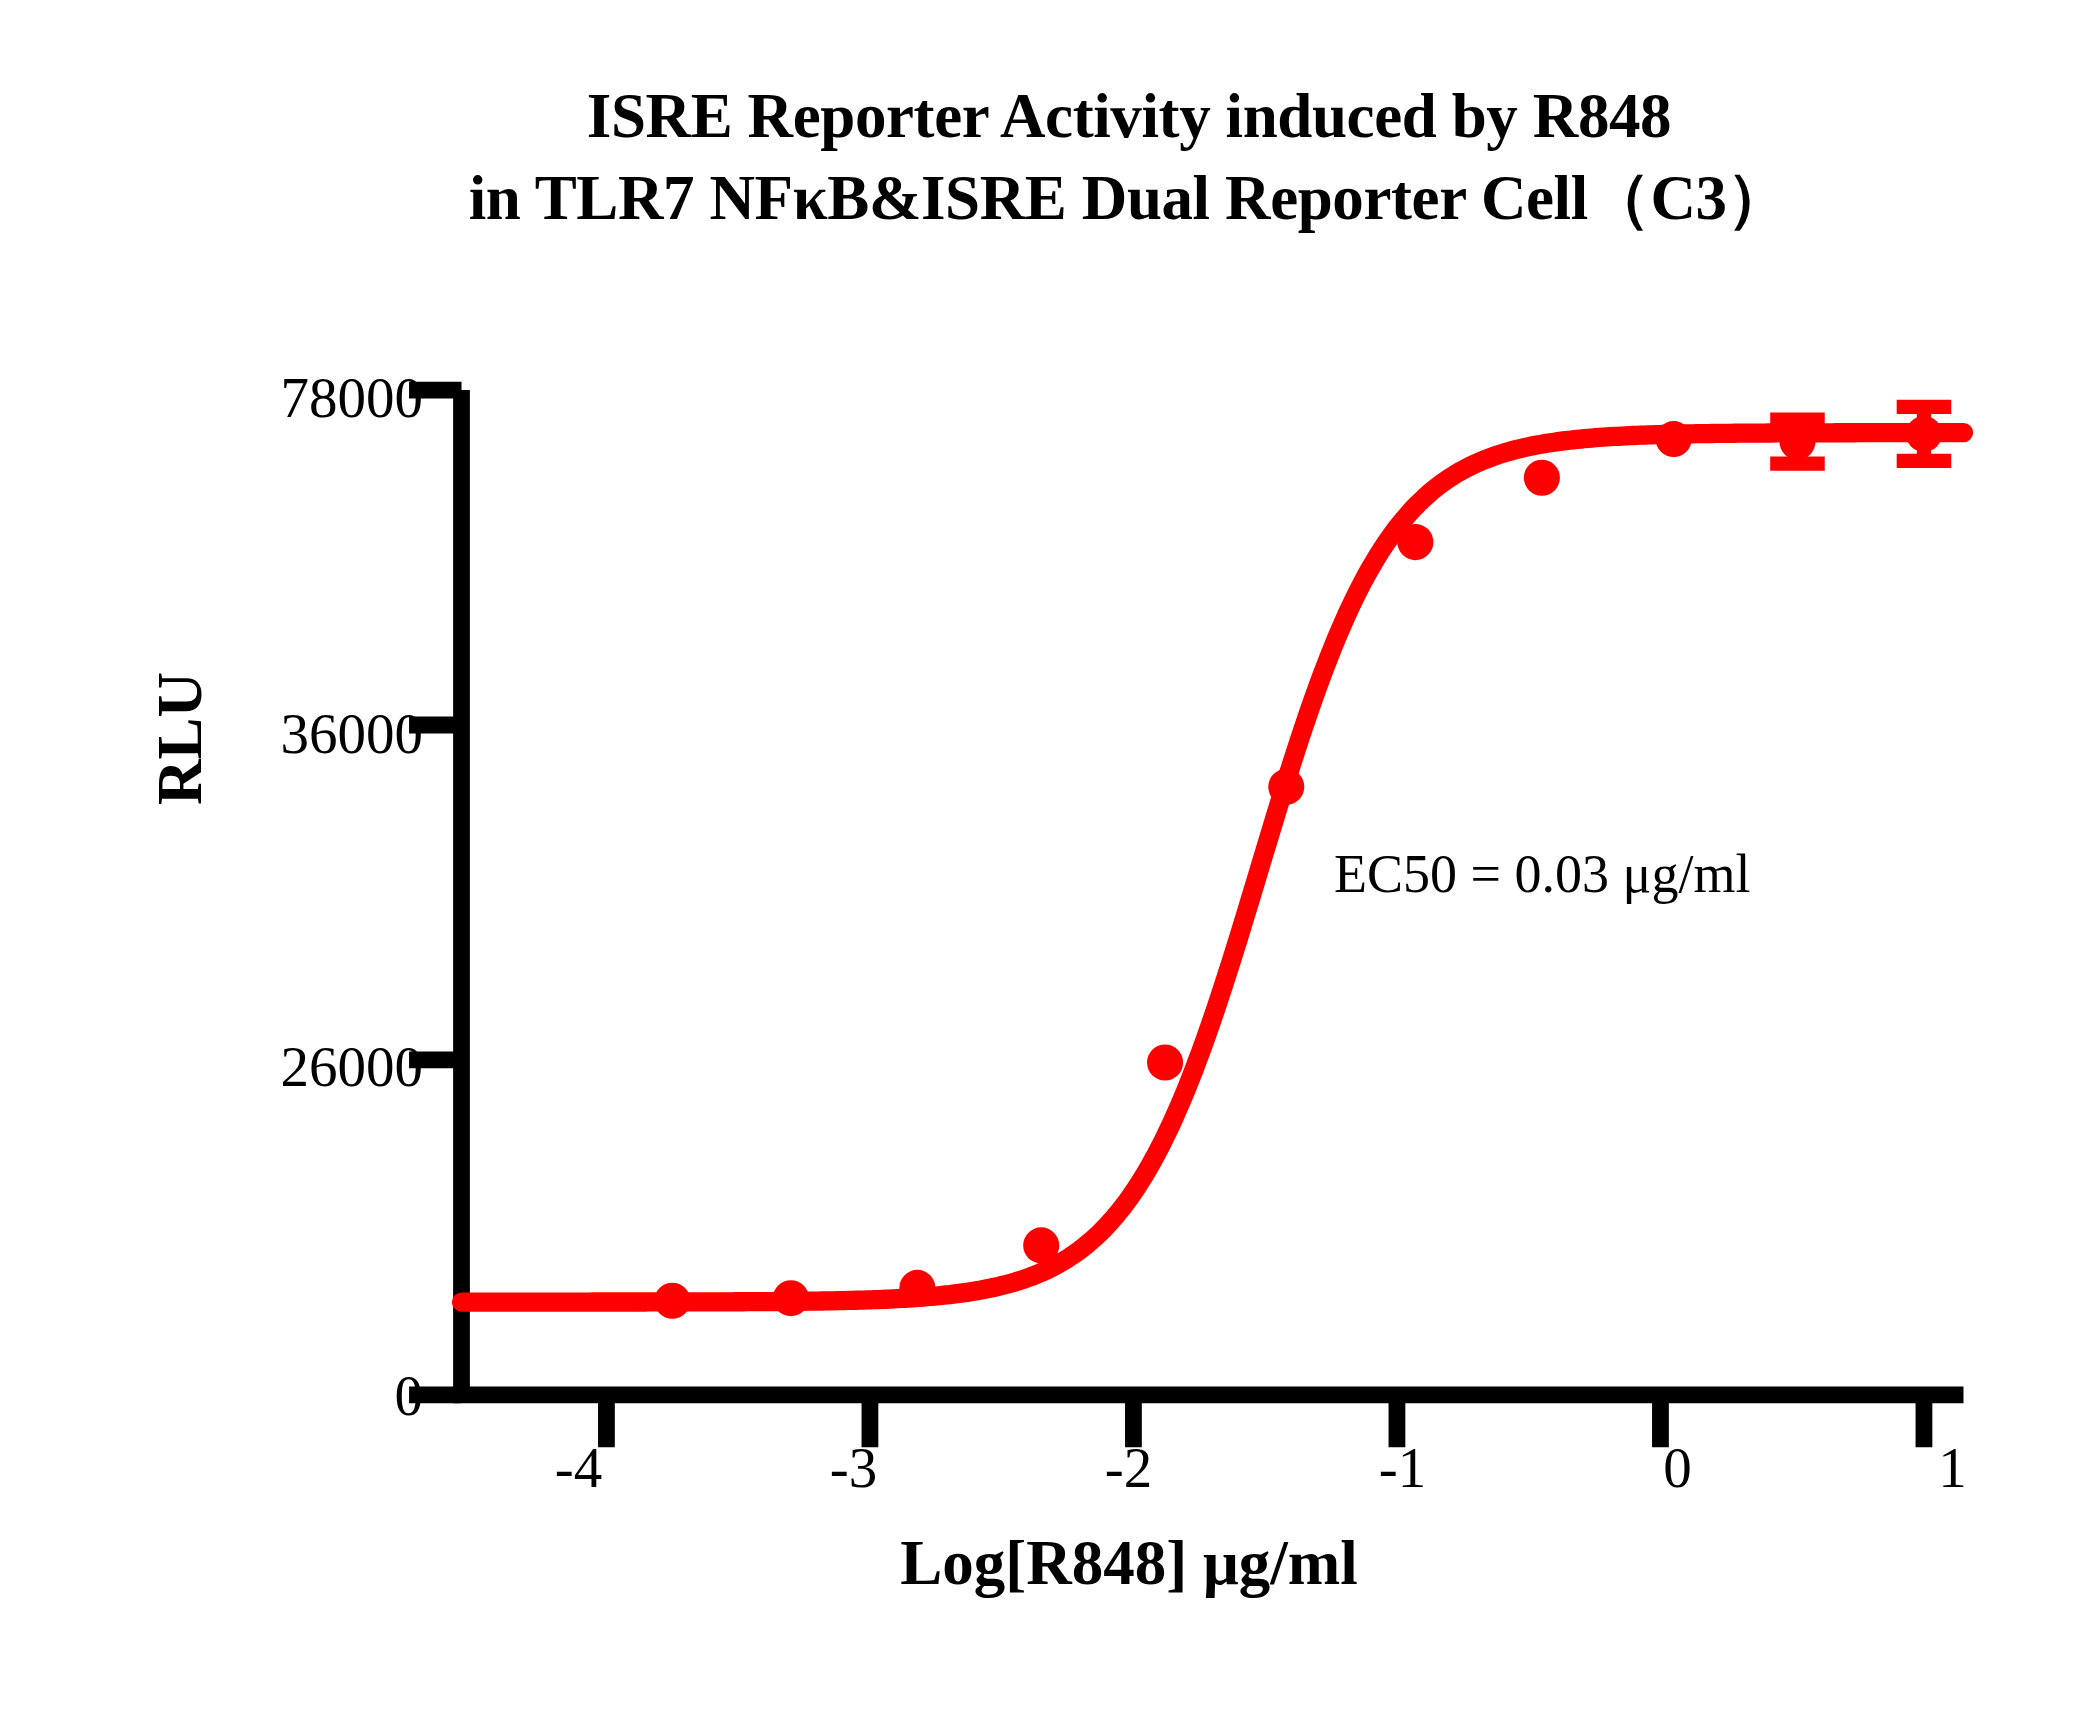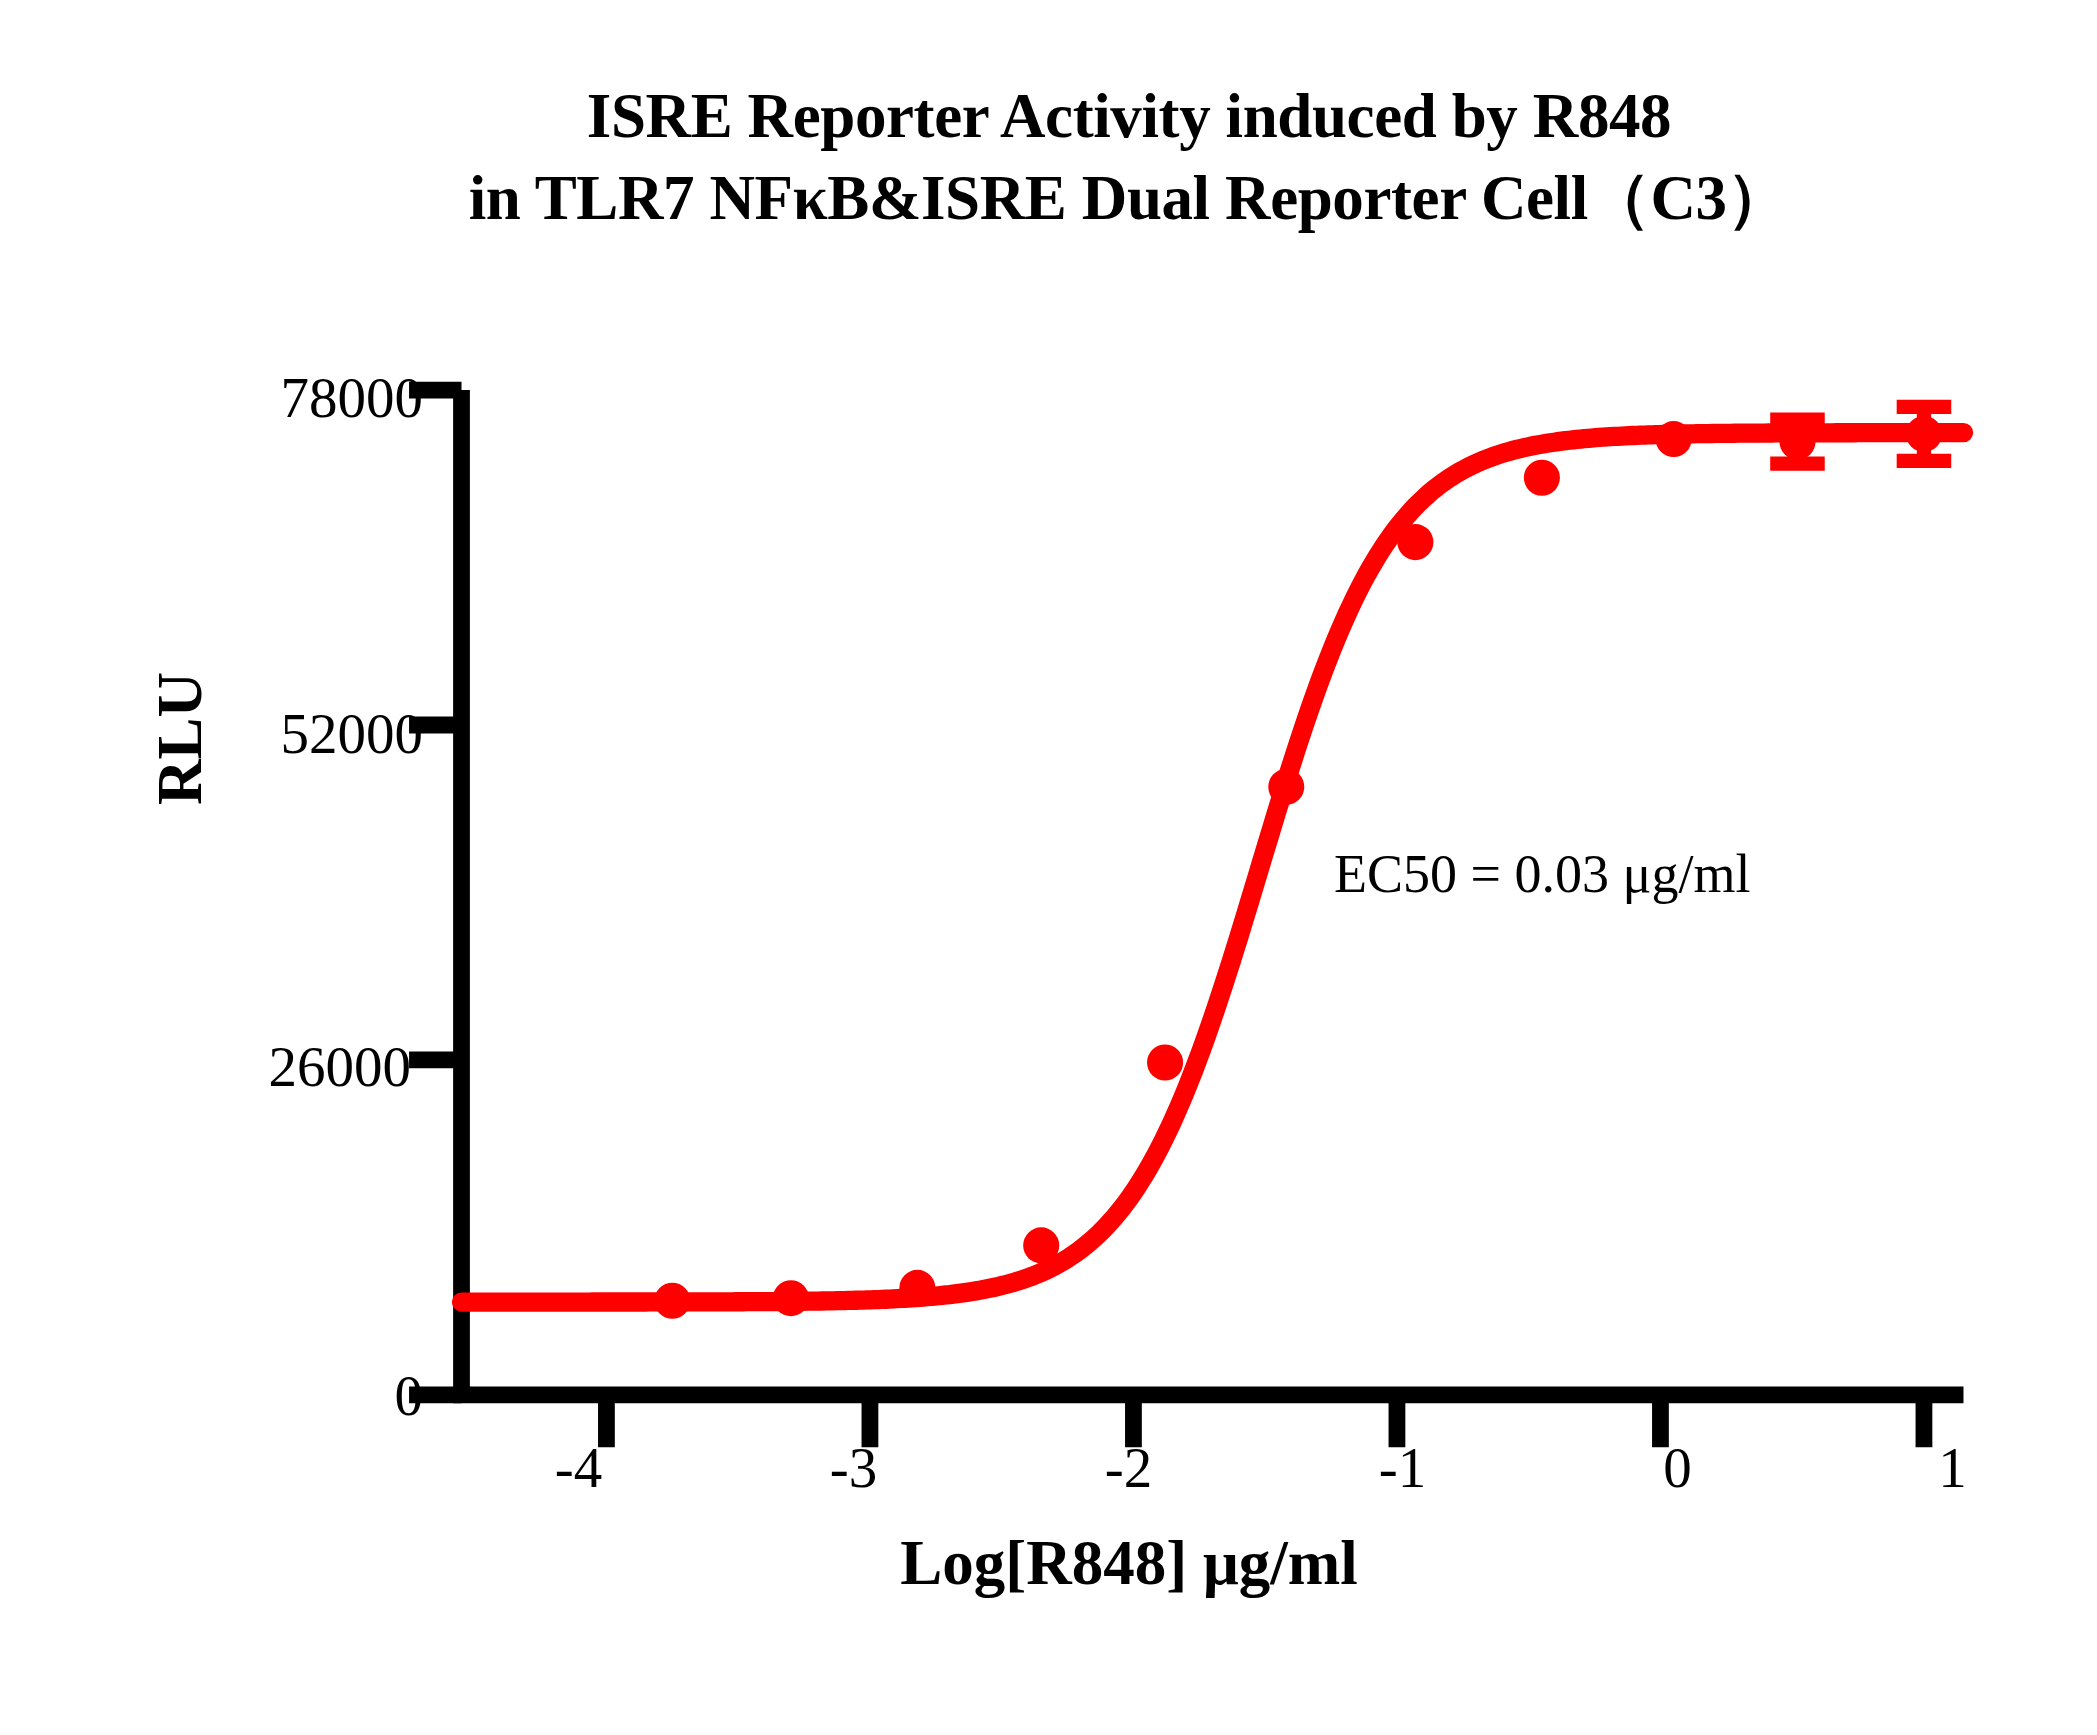--- a/index.html
+++ b/index.html
@@ -68,22 +68,22 @@
     <span class="title-line">ISRE Reporter Activity induced by R848</span>
     <span class="title-line">in TLR7 NFκB&amp;ISRE Dual Reporter Cell（C3）</span>
   </div>
 
   <div class="ylabel">RLU</div>
   <div class="xlabel">Log[R848] μg/ml</div>
 
   <div class="ec50">EC50 = 0.03 μg/ml</div>
 
   <div class="ytick-label" style="left:180px;top:365px;width:243px;">78000</div>
-  <div class="ytick-label" style="left:180px;top:701px;width:243px;">52000</div>
-  <div class="ytick-label" style="left:168px;top:1034px;width:243px;">26000</div>
+  <div class="ytick-label" style="left:180px;top:701px;width:243px;">36000</div>
+  <div class="ytick-label" style="left:180px;top:1034px;width:243px;">26000</div>
   <div class="ytick-label" style="left:180px;top:1363px;width:243px;">0</div>
 
   <div class="xtick-label" style="left:520px;top:1435px;width:117px;">-4</div>
   <div class="xtick-label" style="left:795px;top:1435px;width:117px;">-3</div>
   <div class="xtick-label" style="left:1070px;top:1435px;width:117px;">-2</div>
   <div class="xtick-label" style="left:1344px;top:1435px;width:117px;">-1</div>
   <div class="xtick-label" style="left:1619px;top:1435px;width:117px;">0</div>
   <div class="xtick-label" style="left:1894px;top:1435px;width:117px;">1</div>
 
   <svg class="plot" viewBox="0 0 5382 4136" preserveAspectRatio="none">

